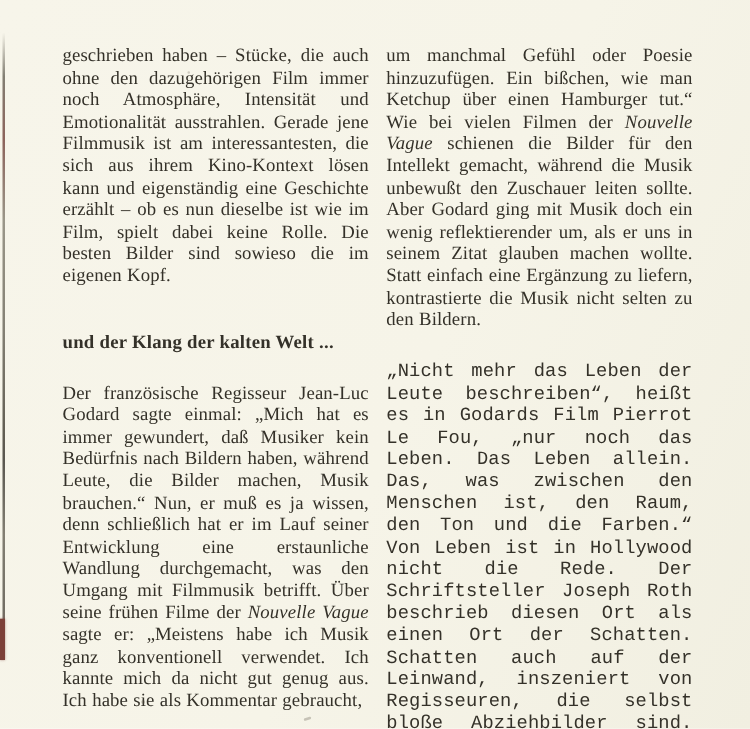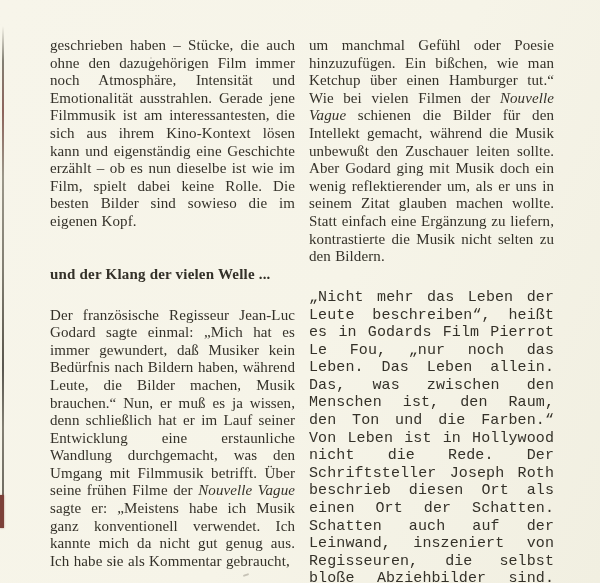--- a/index.html
+++ b/index.html
@@ -80,21 +80,21 @@
 <div class="page">
 
   <div class="edge-line"></div>
   <div class="edge-bar"></div>
   <div class="speck-a"></div>
   <div class="speck-b"></div>
   <div class="speck-c"></div>
 
   <div class="col">
     <p class="para">geschrieben haben – Stücke, die auch ohne den dazugehörigen Film immer noch Atmosphäre, Intensität und Emotionalität ausstrahlen. Gerade jene Filmmusik ist am interessantesten, die sich aus ihrem Kino-Kontext lösen kann und eigenständig eine Geschichte erzählt – ob es nun dieselbe ist wie im Film, spielt dabei keine Rolle. Die besten Bilder sind sowieso die im eigenen Kopf.</p>
-    <h3 class="heading">und der Klang der vielen Welle ...</h3>
+    <h3 class="heading">und der Klang der kalten Welt ...</h3>
     <p class="para"><span>Der französische Regisseur Jean-Luc Godard sagte einmal: „Mich hat es immer gewundert, daß Musiker kein Bedürfnis nach Bildern haben, während Leute, die Bilder machen, Musik brauchen.“ Nun, er muß es ja wissen, denn schließlich hat er im Lauf seiner Entwicklung eine erstaunliche Wandlung durchgemacht, was den Umgang mit Filmmusik betrifft. Über seine frühen Filme der </span><span class="it">Nouvelle Vague</span><span> sagte er: „Meistens habe ich Musik ganz konventionell verwendet. Ich kannte mich da nicht gut genug aus. Ich habe sie als Kommentar gebraucht,</span></p>
   </div>
 
   <div class="col">
     <p class="para"><span>um manchmal Gefühl oder Poesie hinzuzufügen. Ein bißchen, wie man Ketchup über einen Hamburger tut.“ Wie bei vielen Filmen der </span><span class="it">Nouvelle Vague</span><span> schienen die Bilder für den Intellekt gemacht, während die Musik unbewußt den Zuschauer leiten sollte. Aber Godard ging mit Musik doch ein wenig reflektierender um, als er uns in seinem Zitat glauben machen wollte. Statt einfach eine Ergänzung zu liefern, kontrastierte die Musik nicht selten zu den Bildern.</span></p>
     <p class="para para-follow">„Nicht mehr das Leben der Leute beschreiben“, heißt es in Godards Film Pierrot Le Fou, „nur noch das Leben. Das Leben allein. Das, was zwischen den Menschen ist, den Raum, den Ton und die Farben.“ Von Leben ist in Hollywood nicht die Rede. Der Schriftsteller Joseph Roth beschrieb diesen Ort als einen Ort der Schatten. Schatten auch auf der Leinwand, inszeniert von Regisseuren, die selbst bloße Abziehbilder sind. Und Menschen, die die Schatten auf der Leinwand nachahmen. Eine Welt, aus der jegliches Leben gewichen ist. Und meist dient</p>
   </div>
 
 </div>
 

